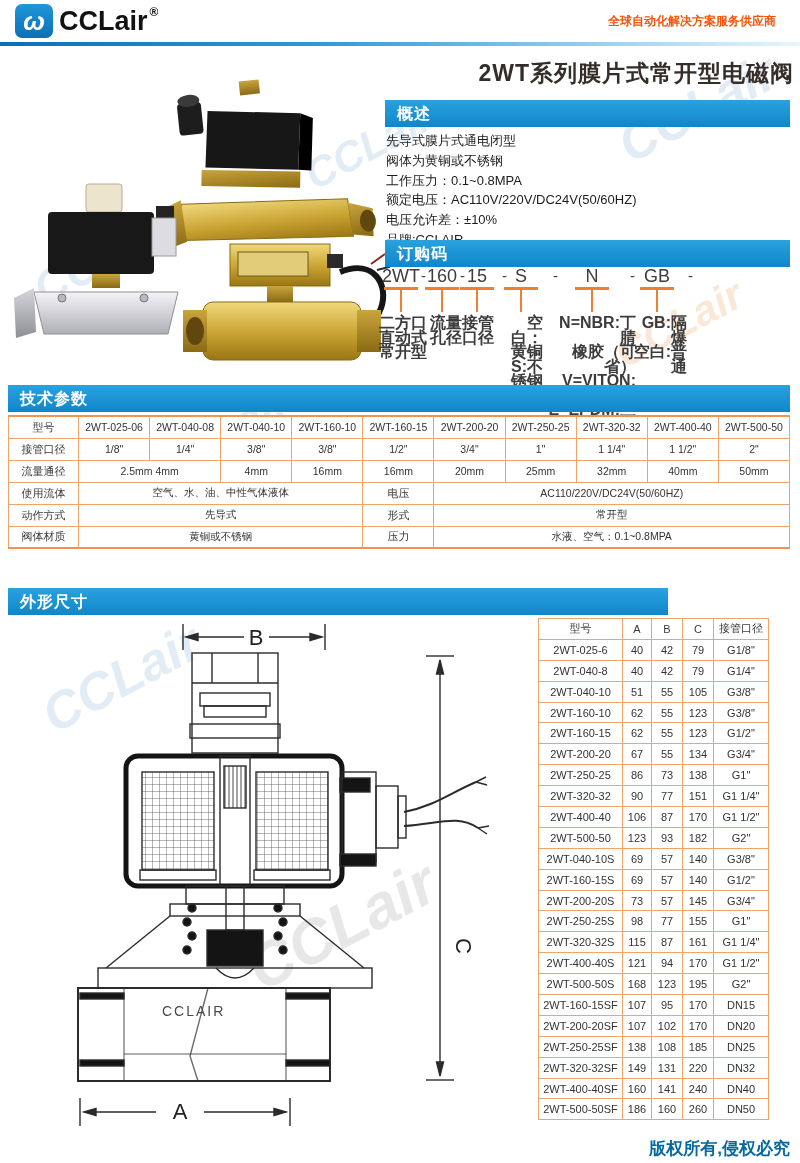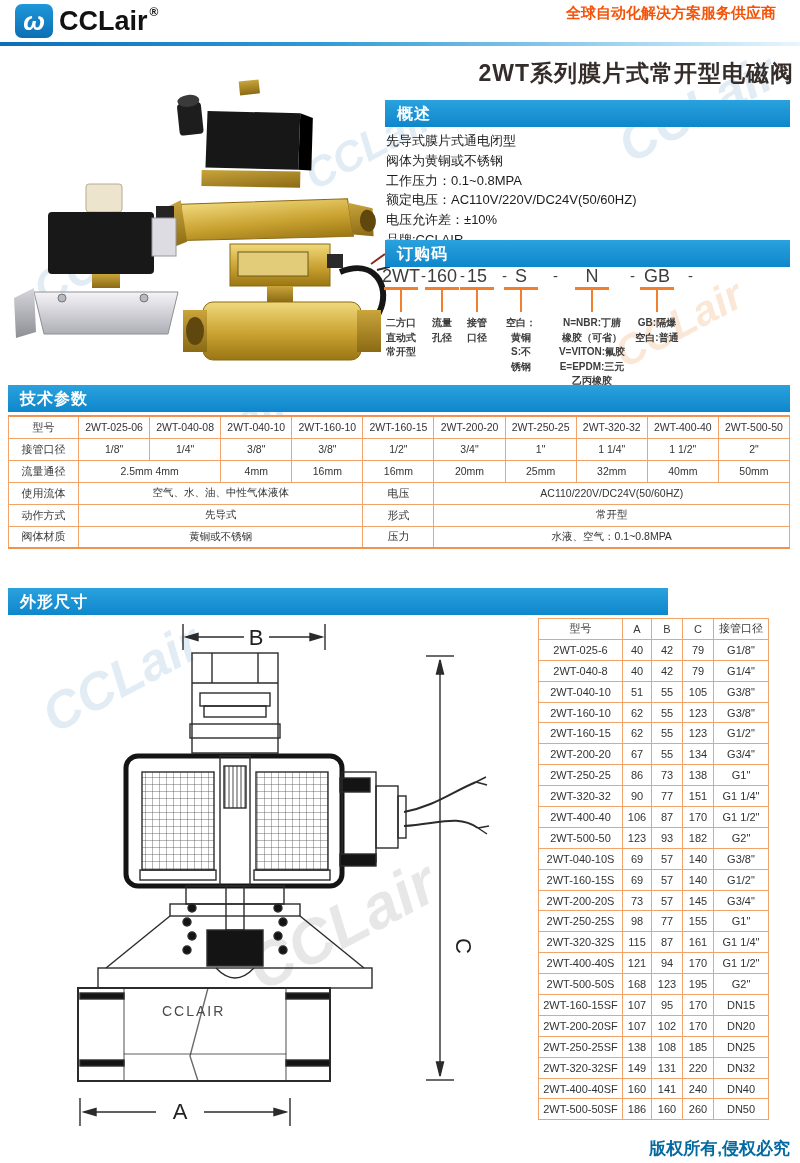--- a/index.html
+++ b/index.html
@@ -12,21 +12,21 @@
   .wm.orange { color:rgba(242,176,118,.30); }
   .wm.gray { color:rgba(175,175,180,.30); }
   .regmark { position:absolute; color:rgba(150,160,170,.55); font-size:13px; z-index:0; }
 
   
   .hdr { position:absolute; top:0; left:0; width:800px; height:42px; background:#fff; z-index:2; }
   .logo { position:absolute; left:14px; top:3px; display:flex; align-items:center; }
   .logo-mark { width:40px; height:36px; display:block; }
   .logo-text { font-size:27px; font-weight:bold; color:#121212; margin-left:5px; }
   .logo-reg { font-size:12px; font-weight:bold; color:#121212; margin-left:2px; transform:translateY(-9px); display:inline-block; }
-  .tagline { position:absolute; right:24px; top:4px; font-size:15px; font-weight:bold; color:#f4540a; }
+  .tagline { position:absolute; right:24px; top:13px; font-size:12px; font-weight:bold; color:#f4540a; }
   .header-rule { position:absolute; top:42px; left:0; width:800px; height:4px; z-index:2;
         background:linear-gradient(90deg,#0b6fb8 0%,#2f9ad8 40%,#a8d8f2 80%,#e8f6fd 100%); }
 
   .doc-title { position:absolute; left:392px; top:58px; width:402px; text-align:right;
         font-size:23px; font-weight:bold; color:#352d2a; letter-spacing:1px; z-index:2; }
 
   
   .bar { position:absolute; height:27px; line-height:27px; padding-left:12px; color:#fff;
         font-size:16px; font-weight:bold; letter-spacing:1px; z-index:2;
         background:linear-gradient(180deg,#2aa2de 0%,#0e86cb 100%); }
@@ -42,21 +42,21 @@
   
   .ord-diagram { position:absolute; left:380px; top:268px; width:412px; height:120px; z-index:2; }
   .seg-col { position:absolute; top:0; text-align:center; }
   .seg-code { font-size:18px; color:#3d3d3d; height:17px; line-height:16px; }
   .seg-dash { position:absolute; top:0; font-size:15px; color:#3d3d3d; line-height:16px; }
   .seg-marker { position:relative; height:25px; margin-top:2px; }
   .seg-marker::before { content:""; position:absolute; top:0; left:50%; width:34px; margin-left:-17px;
         border-top:3px solid #f07f2e; }
   .seg-marker::after { content:""; position:absolute; top:2px; bottom:0; left:50%; width:2px;
         margin-left:-1px; background:#f07f2e; }
-  .seg-label { font-size:10px; line-height:14.5px; color:#3c3c3c; font-weight:bold; margin-top:4px; }
+  .seg-label { font-size:16px; line-height:14.5px; color:#3c3c3c; font-weight:bold; margin-top:4px;text-align:right; }
 
   
   .tech-table { position:absolute; left:8px; top:415px; width:782px; z-index:2;
         border-collapse:collapse; table-layout:fixed; background:#fff;
         border-top:2px solid #ee9450; border-bottom:2px solid #ee9450; }
   .tech-table td { border:1px solid #f2a468; text-align:center; font-size:10.5px; color:#333;
         height:22px; padding:1px; overflow:hidden; }
   .tech-table td.lab { font-size:11px; color:#3a3a3a; }
 
   

